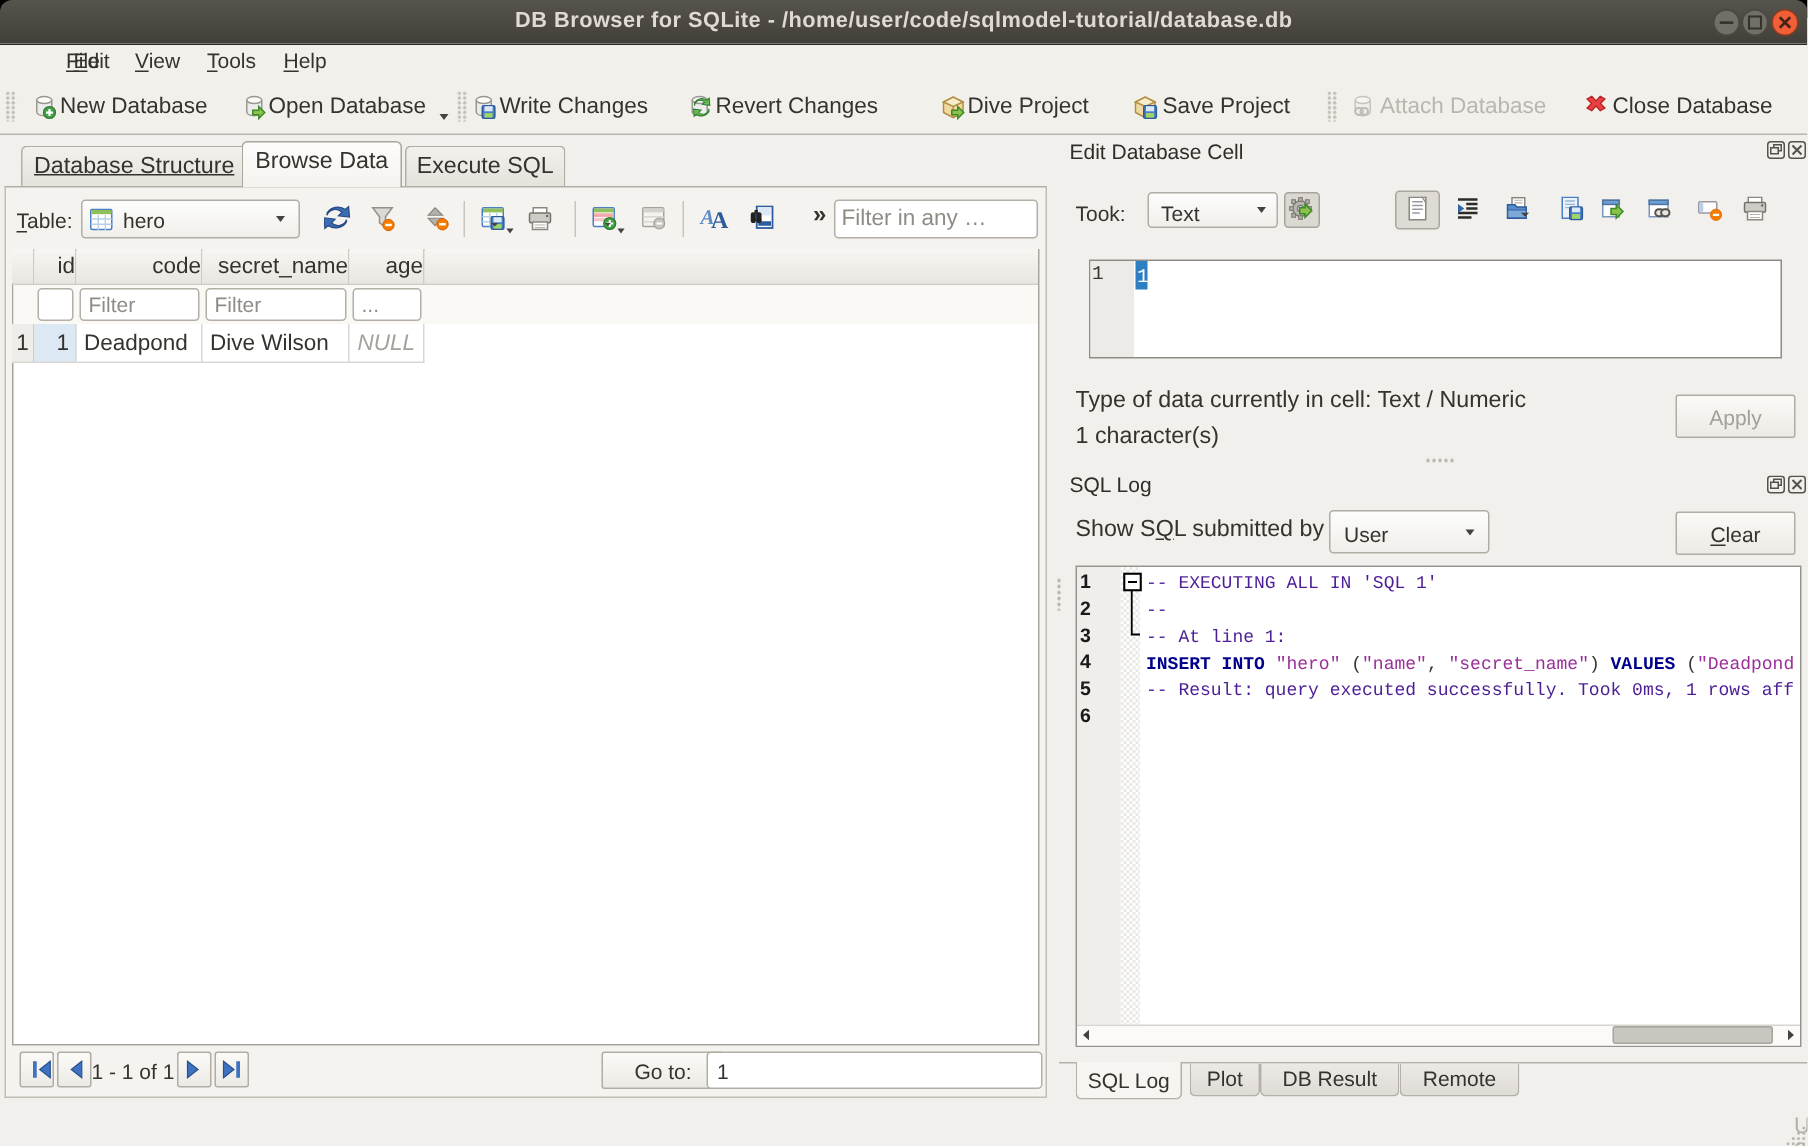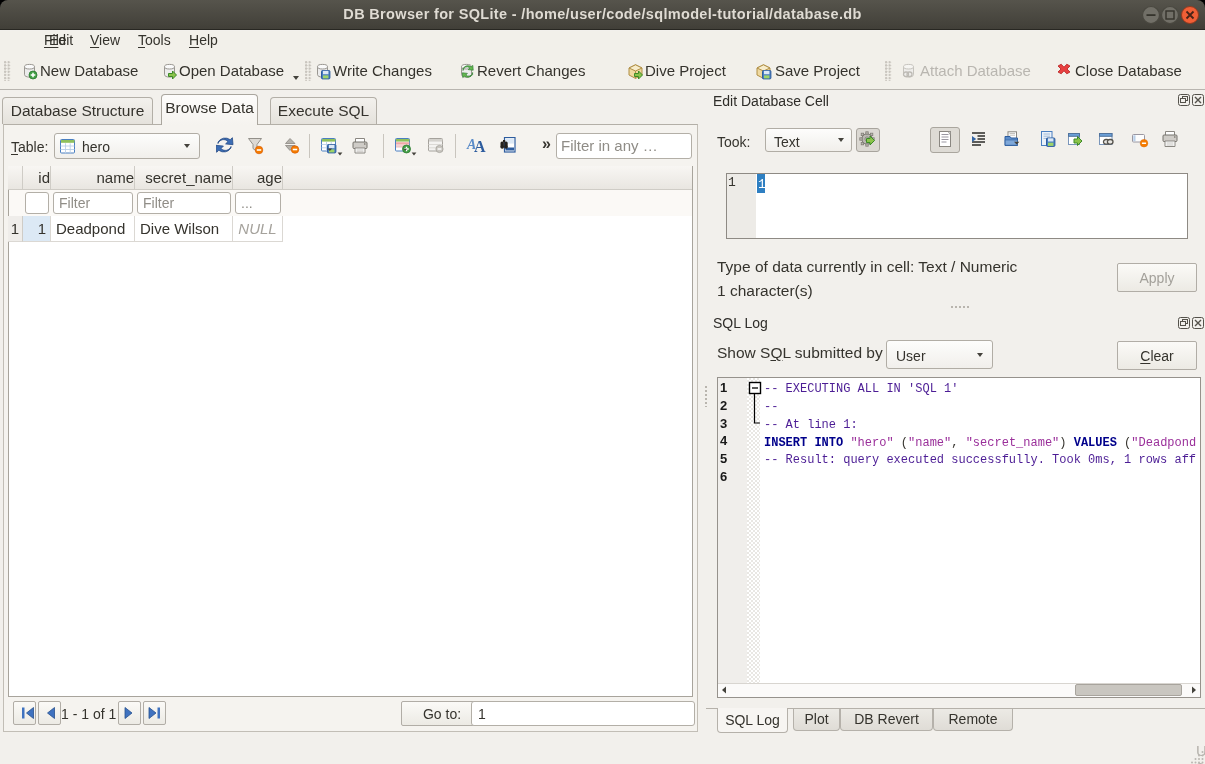--- a/index.html
+++ b/index.html
@@ -203,22 +203,22 @@
         <rect x="4.3" y="4.5" width="3.4" height="6.5" rx="1.5"></rect>
         <rect x="3" y="3" width="2.2" height="2.5"></rect>
         <circle cx="2.2" cy="10" r="1.7"></circle>
         <circle cx="6" cy="10" r="1.7"></circle>
       </g>
 </g>
 </svg>
 <div class="abs caret" style="left:337px; top:152px; transform:scale(0.8); z-index:2;"></div>
 <div class="abs caret" style="left:411px; top:152px; transform:scale(0.8); z-index:2;"></div>
 
-<div class="abs tab" style="left:2px; top:97px; width:151px;">Database Structure</div>
-<div class="abs tab tabactive" style="left:161px; top:94px; width:97px; height:31px; z-index:3;">Browse Data</div>
+<div class="abs tab" style="left:14px; top:97px; width:151px;text-decoration:underline;">Database Structure</div>
+<div class="abs tab tabactive" style="left:161px; top:94px; width:107px; height:31px; z-index:3;">Browse Data</div>
 <div class="abs tab" style="left:270px; top:97px; width:107px;">Execute SQL</div>
 <div class="abs" id="page"></div>
 
 <div class="abs" style="left:11px; top:139px;"><span class="mn">T</span>able:</div>
 <div class="abs combo" style="left:54px; top:133px; width:146px; height:26px;"></div>
 <svg class="abs" style="left:60px; top:139px; z-index:2;" width="16" height="15" viewBox="0 0 16 15">
     <rect x="0.5" y="0.5" width="14" height="13.5" rx="1" fill="#fff" stroke="#4a7fc1"></rect>
     <rect x="1" y="1" width="13.4" height="2.8" fill="#8fc05c"></rect>
     <path d="M0.5 7 h14 M0.5 10.5 h14 M5.5 4.3 v10 M10.2 4.3 v10" stroke="#b9cfe8" stroke-width="0.9"></path>
   </svg>
@@ -229,21 +229,21 @@
 <div class="abs sep" style="left:455px; top:134px; height:24px;"></div>
 <div class="abs" style="left:542px; top:135px; font-weight:bold; font-size:16px;">»</div>
 <div class="abs input" style="left:556px; top:133px; width:136px; height:26px;"></div>
 <div class="abs" style="left:561px; top:137px; color:#8f8c86; font-size:15px;">Filter in any …</div>
 
 <div class="abs" id="grid"></div>
 <div class="abs" style="left:283px; top:166px; width:409px; height:24px; background:linear-gradient(#f8f6f3,#e9e6e1); border-bottom:1px solid #cfccc6;"></div>
 <div class="abs" style="left:9px; top:190px; width:683px; height:26px; background:#fbf9f6;"></div>
 <div class="abs hcell" style="left:8px; top:166px; width:15px;"></div>
 <div class="abs hcell" style="left:23px; top:166px; width:28px;">id</div>
-<div class="abs hcell" style="left:51px; top:166px; width:84px;">name</div>
+<div class="abs hcell" style="left:51px; top:166px; width:84px;">code</div>
 <div class="abs hcell" style="left:135px; top:166px; width:98px;">secret_name</div>
 <div class="abs hcell" style="left:233px; top:166px; width:50px;">age</div>
 
 <div class="abs input" style="left:25px; top:192px; width:24px; height:22px;"></div>
 <div class="abs input" style="left:53px; top:192px; width:80px; height:22px;"></div>
 <div class="abs" style="left:59px; top:195px; color:#908d87;">Filter</div>
 <div class="abs input" style="left:137px; top:192px; width:94px; height:22px;"></div>
 <div class="abs" style="left:143px; top:195px; color:#908d87;">Filter</div>
 <div class="abs input" style="left:235px; top:192px; width:46px; height:22px;"></div>
 <div class="abs" style="left:241px; top:195px; color:#908d87;">...</div>
@@ -422,21 +422,21 @@
 <div class="abs" style="left:718px; top:683px; width:482px; height:14px; background:#fbfaf9; border-top:1px solid #d8d5d0;"></div>
 <div class="abs" style="left:1075px; top:684px; width:107px; height:12px; background:#c9c6c0; border:1px solid #a8a49d; border-radius:2px;"></div>
 <svg class="abs" style="left:718px; top:683px;" width="482" height="14" viewBox="0 0 482 14">
 <path d="M8 3.5 L4 7 L8 10.5 z" fill="#44423c"></path>
 <path d="M474 3.5 L478 7 L474 10.5 z" fill="#44423c"></path>
 </svg>
 
 <div class="abs" style="left:706px; top:708px; width:499px; height:1px; background:#b5b1aa;"></div>
 <div class="abs btab btabactive" style="left:717px; top:708px; width:71px; z-index:2;">SQL Log</div>
 <div class="abs btab" style="left:793px; top:709px; width:47px;">Plot</div>
-<div class="abs btab" style="left:840px; top:709px; width:93px;">DB Revert</div>
+<div class="abs btab" style="left:840px; top:709px; width:93px;">DB Result</div>
 <div class="abs btab" style="left:933px; top:709px; width:80px;">Remote</div>
 <div class="abs" style="left:1196px; top:742px; color:#b5b2ac; font-size:15px;">UTF-8</div>
 <svg class="abs" style="left:1189px; top:749px;" width="16" height="15" viewBox="0 0 16 15">
 <g fill="#bab7b1">
       <circle cx="13.5" cy="3" r="1"></circle>
       <circle cx="10" cy="6.5" r="1"></circle>
       <circle cx="13.5" cy="6.5" r="1"></circle>
       <circle cx="6.5" cy="10" r="1"></circle>
       <circle cx="10" cy="10" r="1"></circle>
       <circle cx="13.5" cy="10" r="1"></circle>

